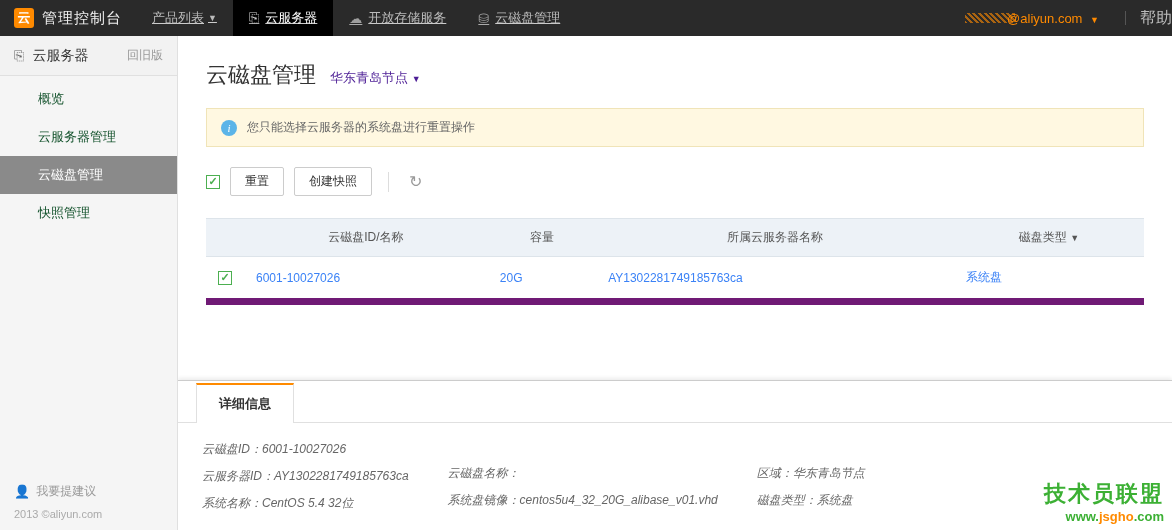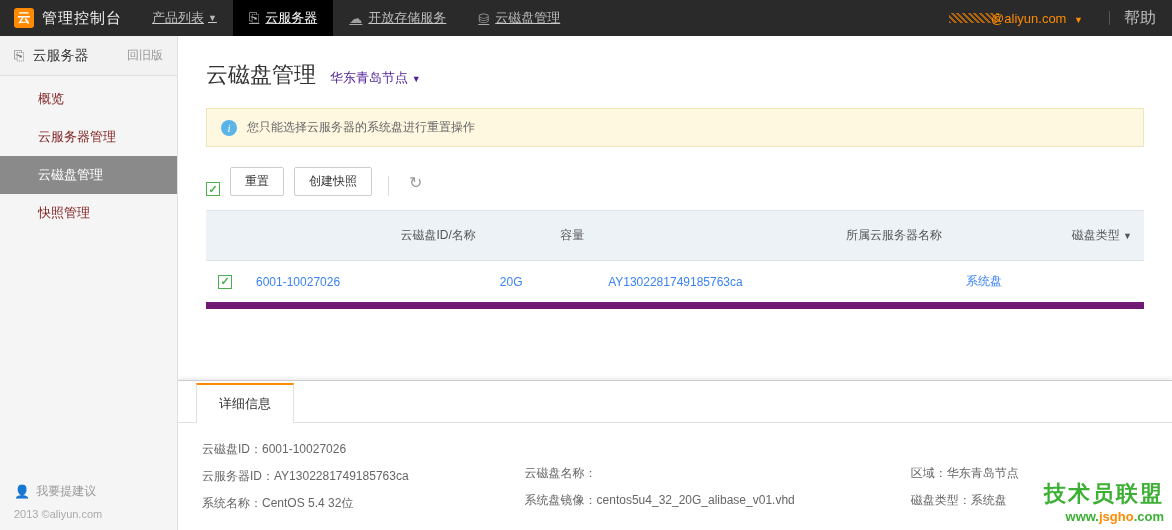--- a/index.html
+++ b/index.html
@@ -7,64 +7,64 @@
     
     .topbar { height: 36px; background: #2a2a2a; display: flex; align-items: center; color: #ccc; }
     .logo-area { display: flex; align-items: center; padding: 0 14px; height: 100%; }
     .logo-icon { width: 20px; height: 20px; background: #ff8a00; border-radius: 3px; display: flex; align-items: center; justify-content: center; color: #fff; font-weight: bold; font-size: 13px; margin-right: 8px; }
     .logo-text { color: #eee; font-size: 15px; letter-spacing: 1px; }
     .topnav { display: flex; height: 100%; text-decoration: underline; }
     .topnav-item { display: flex; align-items: center; padding: 0 16px; height: 100%; color: #bbb; cursor: pointer; font-size: 13px; }
     .topnav-item.active { background: #000; color: #fff; }
     .topnav-item .nav-icon { margin-right: 6px; font-size: 13px; opacity: 0.8; }
     .dropdown-caret { margin-left: 4px; font-size: 9px; }
-    .topbar-right { margin-left: auto; display: flex; align-items: center; padding-right: 16px; height: 100%; }
+    .topbar-right { margin-left: auto; display: flex; align-items: center; padding-right: 0; height: 100%; }
     .user-email { color: #ff8a00; font-size: 13px; margin-right: 12px; position: relative; }
     .user-email::before { content: ""; position: absolute; left: -6px; top: 50%; width: 50px; height: 10px; background: repeating-linear-gradient(45deg, #ff8a00, #ff8a00 2px, transparent 2px, transparent 4px); transform: translateY(-50%); opacity: 0.6; }
     .topbar-divider { width: 1px; height: 14px; background: #555; margin: 0 14px; }
     .help-link { color: #bbb; font-size: 16px; cursor: pointer; }
     
     .layout { display: flex; height: calc(100% - 36px); }
     .sidebar { width: 178px; background: #f5f5f5; border-right: 1px solid #e0e0e0; display: flex; flex-direction: column; }
     .sidebar-header { height: 40px; display: flex; align-items: center; padding: 0 14px; border-bottom: 1px solid #e0e0e0; background: #f2f2f2; }
     .sidebar-header .sb-icon { margin-right: 8px; color: #666; font-size: 13px; }
     .sidebar-title { font-size: 14px; color: #333; flex: 1; }
     .sidebar-old { color: #999; font-size: 12px; cursor: pointer; }
     .sidebar-menu { list-style: none; padding: 4px 0; }
-    .sidebar-menu li { padding: 10px 14px 10px 38px; font-size: 13px; cursor: pointer; color: #7f1d1d; }
+    .sidebar-menu li { padding: 10px 14px 10px 38px; font-size: 13px; cursor: pointer; color: #14532d; }
     .sidebar-menu li.active { background: #8a8a8a; color: #fff; }
     .sidebar-footer { margin-top: auto; padding: 10px 14px; color: #999; }
     .feedback { display: flex; align-items: center; font-size: 12px; margin-bottom: 8px; cursor: pointer; }
     .feedback .fb-icon { margin-right: 6px; font-size: 13px; }
     .copyright { font-size: 11px; color: #aaa; }
     
     .main { flex: 1; display: flex; flex-direction: column; overflow: hidden; position: relative; }
     .content-scroll { flex: 1; overflow-y: auto; padding: 24px 28px 0 28px; }
     .page-title-row { display: flex; align-items: baseline; margin-bottom: 18px; }
     .page-title { font-size: 22px; color: #333; font-weight: normal; margin-right: 14px; }
     .region-select { color: #4c1d95; font-size: 13px; cursor: pointer; }
     .alert-box { background: #fff8e1; border: 1px solid #f0e4b8; padding: 10px 14px; display: flex; align-items: center; margin-bottom: 20px; }
     .alert-icon { width: 16px; height: 16px; border-radius: 50%; background: #5bb4e8; color: #fff; display: flex; align-items: center; justify-content: center; font-size: 11px; font-style: italic; font-family: Georgia, serif; margin-right: 10px; }
     .alert-text { color: #666; font-size: 12px; }
-    .action-row { display: flex; align-items: flex-end; margin-bottom: 14px; }
+    .action-row { display: flex; align-items: center; margin-bottom: 22px; }
     .action-divider { width: 1px; height: 20px; background: #ddd; margin: 0 16px; }
     .chk { width: 14px; height: 14px; border: 1px solid #4caf50; display: inline-flex; align-items: center; justify-content: center; cursor: pointer; background: #fff; }
     .chk.checked::after { content: "✓"; color: #4caf50; font-size: 11px; font-weight: bold; }
     .btn { border: 1px solid #ccc; background: #fff; padding: 5px 14px; font-size: 12px; cursor: pointer; border-radius: 2px; margin-left: 10px; color: #333; }
     .refresh-btn { color: #999; font-size: 16px; cursor: pointer; padding: 4px; }
     .data-table { width: 100%; border-collapse: collapse; }
-    .data-table thead th { background: #edf2f7; text-align: right; padding: 16px 12px; font-weight: normal; color: #555; font-size: 12px; border-top: 1px solid #dde4ea; border-bottom: 1px solid #dde4ea; }
+    .data-table thead th { background: #edf2f7; text-align: center; padding: 10px 12px; font-weight: normal; color: #555; font-size: 12px; border-top: 1px solid #dde4ea; border-bottom: 1px solid #dde4ea; }
     .data-table thead th:first-child { width: 32px; }
     .data-table tbody td { padding: 12px; color: #3b82f6; font-size: 12px; border-bottom: 7px solid #701a75; }
     .th-sortable { cursor: pointer; }
     
     .detail-panel { border-top: 1px solid #ccc; box-shadow: 0 -2px 4px rgba(0,0,0,0.08); background: #fff; padding: 0; }
     .detail-tabs { display: flex; padding-left: 18px; border-bottom: 1px solid #e0e0e0; }
-    .detail-tab { padding: 10px 22px; border: 1px solid #e0e0e0; border-bottom: none; background: #fff; margin-top: 2px; margin-bottom: -1px; font-size: 13px; color: #333; cursor: pointer; border-top: 2px solid #ff8a00; }
-    .detail-body { padding: 18px 24px; display: flex; gap: 116px; }
+    .detail-tab { padding: 10px 22px; border: 1px solid #e0e0e0; border-bottom: none; background: #fff; margin-top: 2px; margin-bottom: -1px; font-size: 13px; color: #333; cursor: pointer; border-top: 2px solid #ff8a00; font-weight: bold; }
+    .detail-body { padding: 18px 24px; display: flex; gap: 39px; font-style: italic; }
     .detail-col { display: flex; flex-direction: column; gap: 10px; }
     .detail-row { font-size: 12px; color: #666; white-space: nowrap; }
     
     .watermark { position: absolute; right: 8px; bottom: 6px; text-align: right; pointer-events: none; }
     .wm-top { font-size: 22px; font-weight: bold; color: #3cb034; text-shadow: 1px 1px 0 #fff, -1px -1px 0 #fff; letter-spacing: 2px; }
     .wm-bottom { font-size: 13px; color: #ff8a00; font-weight: bold; }
     .wm-bottom .g { color: #3cb034; }
   </style>
 </head>
 <body>

